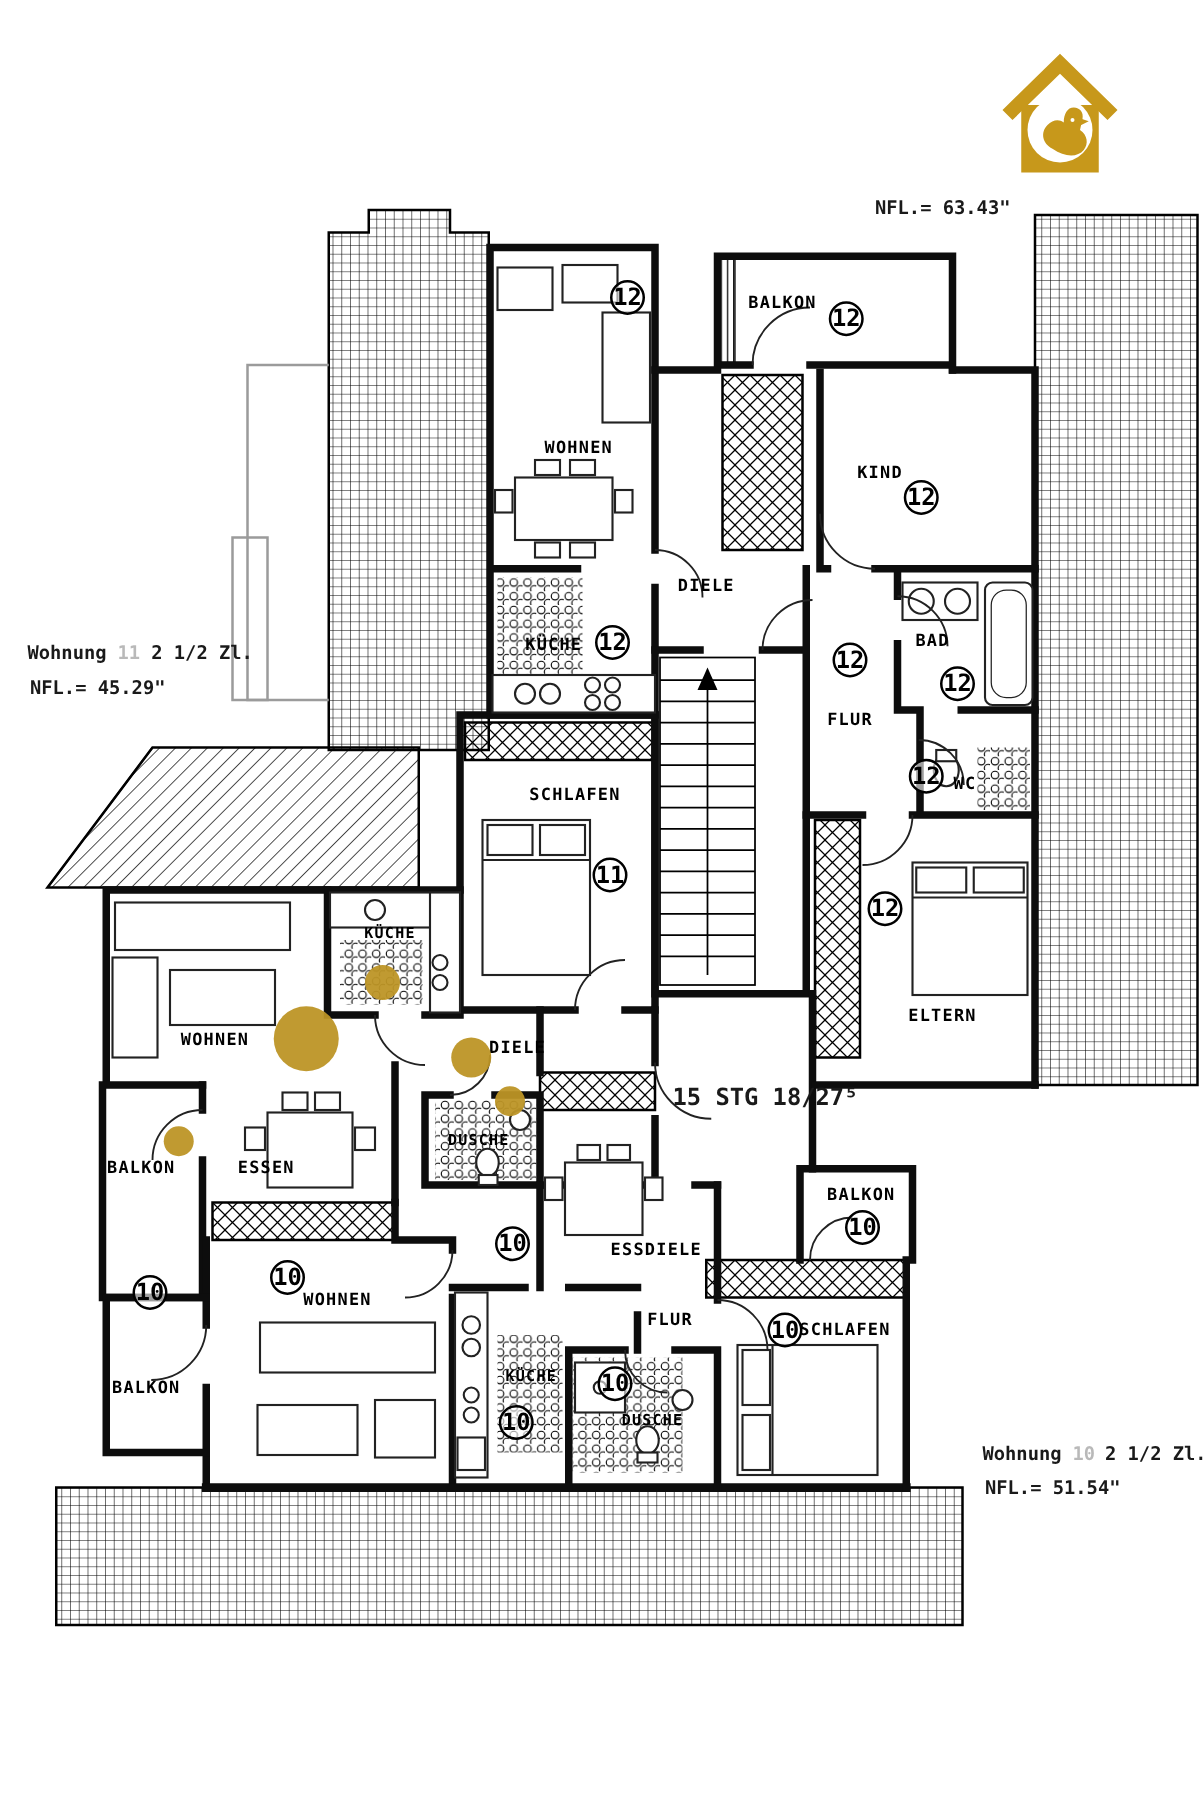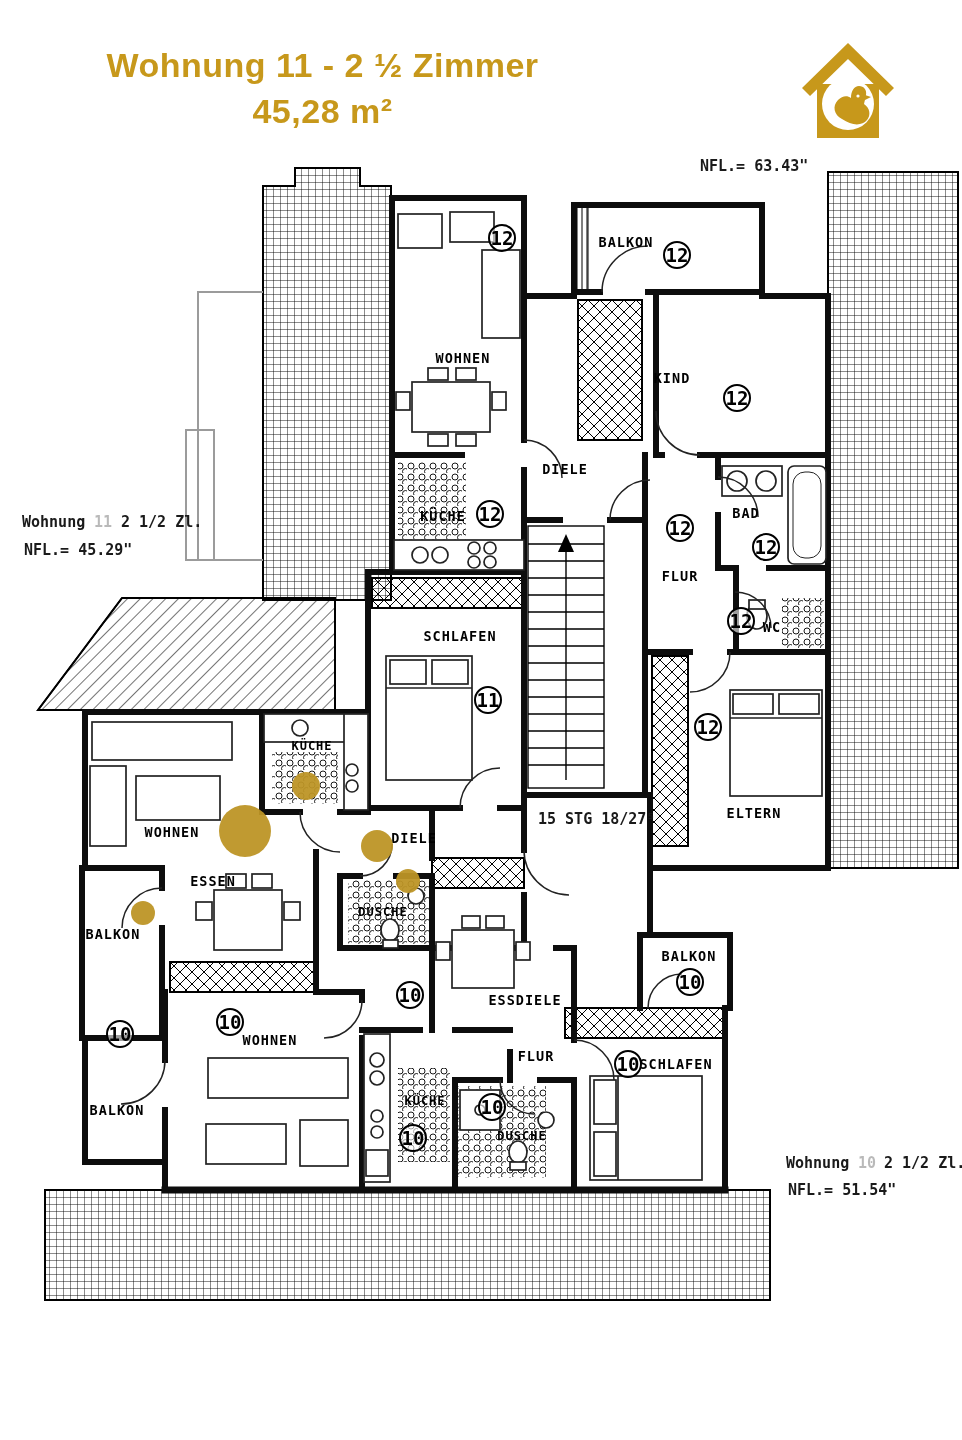--- a/index.html
+++ b/index.html
@@ -22,24 +22,20 @@
   .badge{position:absolute;transform:translate(-50%,-50%);width:28px;height:28px;border:2.4px solid #000;border-radius:50%;display:flex;align-items:center;justify-content:center;font-family:"DejaVu Sans Mono","Liberation Mono",monospace;font-weight:bold;font-size:19px;color:#000;background:rgba(255,255,255,.6)}
   .annotation{position:absolute;font-family:"DejaVu Sans Mono","Liberation Mono",monospace;font-weight:600;color:#1a1a1a;white-space:pre}
   .annotation.faint{opacity:.3}
   .marker{position:absolute;transform:translate(-50%,-50%);border-radius:50%;background:var(--marker);opacity:.95}
 </style>
 </head>
 <body>
 
 <div class="page">
 
-  <div class="header-title">
-    <div class="title-line">Wohnung 11 - 2 ½ Zimmer</div>
-    <div class="title-line">45,28 m²</div>
-  </div>
 
   <div class="logo">
     <svg width="100" height="106" viewBox="0 0 100 106">
       <path d="M50,5 L96,50 L88,58 L50,21 L12,58 L4,50 Z" fill="var(--accent)"></path>
       <rect x="19" y="46" width="62" height="54" fill="var(--accent)"></rect>
       <circle cx="50" cy="66" r="26" fill="#ffffff"></circle>
       <path d="M44,81 c-8,-4 -10,-13 -4,-19 c4,-4 9,-5 13,-2 c0,-7 3,-12 8,-12 c5,0 8,4 7,9 l-2,9 c6,4 7,11 3,16 c-5,6 -15,6 -25,-1 z" fill="var(--accent)"></path>
       <path d="M64,56 l9,3 -8,4 z" fill="var(--accent)"></path>
       <circle cx="60" cy="58" r="1.6" fill="#ffffff"></circle>
     </svg>
@@ -230,31 +226,31 @@
         <path d="M648,1008 A34,34 0 0 1 682,974"></path>
         <path d="M500,1080 A34,34 0 0 0 534,1114"></path>
         <path d="M360,876 A32,32 0 0 0 392,844"></path>
         <path d="M610,520 A40,40 0 0 1 650,480"></path>
       </g>
     </svg>
 
     <div class="overlay" id="overlay-layer">
         <span class="room-label" style="left: 463px; top: 358px;">WOHNEN</span>
         <span class="room-label" style="left: 626px; top: 242px;">BALKON</span>
-        <span class="room-label" style="left: 672px; top: 378px;">KIND</span>
+        <span class="room-label" style="left: 704px; top: 378px;">KIND</span>
         <span class="room-label" style="left: 565px; top: 469px;">DIELE</span>
         <span class="room-label" style="left: 443px; top: 516px;">KÜCHE</span>
         <span class="room-label" style="left: 746px; top: 513px; text-align: center;">BAD</span>
         <span class="room-label" style="left: 680px; top: 576px;">FLUR</span>
         <span class="room-label" style="left: 772px; top: 627px; text-align: right;">WC</span>
         <span class="room-label" style="left: 726px; top: 813px; margin-left: 28px;">ELTERN</span>
         <span class="room-label" style="left: 460px; top: 636px;">SCHLAFEN</span>
         <span class="room-label" style="left: 312px; top: 746px; font-size: 12px;">KÜCHE</span>
         <span class="room-label" style="left: 172px; top: 832px;">WOHNEN</span>
-        <span class="room-label" style="left: 213px; top: 881px;">ESSEN</span>
+        <span class="room-label" style="left: 213px; top: 934px;">ESSEN</span>
         <span class="room-label" style="left: 414px; top: 838px;">DIELE</span>
         <span class="room-label" style="left: 113px; top: 934px;">BALKON</span>
         <span class="room-label" style="left: 383px; top: 912px; font-size: 12px;">DUSCHE</span>
         <span class="room-label" style="left: 525px; top: 1000px;">ESSDIELE</span>
         <span class="room-label" style="left: 270px; top: 1040px;">WOHNEN</span>
         <span class="room-label" style="left: 117px; top: 1110px;">BALKON</span>
         <span class="room-label" style="left: 425px; top: 1101px; font-size: 12px;">KÜCHE</span>
         <span class="room-label" style="left: 536px; top: 1056px;">FLUR</span>
         <span class="room-label" style="left: 522px; top: 1136px; font-size: 12px;">DUSCHE</span>
         <span class="room-label" style="left: 676px; top: 1064px;">SCHLAFEN</span>
@@ -273,21 +269,21 @@
         <span class="badge" style="left: 410px; top: 995px;">10</span>
         <span class="badge" style="left: 690px; top: 982px;">10</span>
         <span class="badge" style="left: 628px; top: 1064px;">10</span>
         <span class="badge" style="left: 492px; top: 1107px;">10</span>
         <span class="badge" style="left: 413px; top: 1138px;">10</span>
         <span class="annotation" style="left: 700px; top: 157px; font-size: 15px;">NFL.= 63.43"</span>
         <span class="annotation" style="left: 22px; top: 513px; font-size: 15px;">Wohnung</span>
         <span class="annotation faint" style="left: 94px; top: 513px; font-size: 15px;">11</span>
         <span class="annotation" style="left: 121px; top: 513px; font-size: 15px;">2 1/2 Zl.</span>
         <span class="annotation" style="left: 24px; top: 541px; font-size: 15px;">NFL.= 45.29"</span>
-        <span class="annotation" style="left: 538px; top: 810px; font-size: 15px;">15 STG 18/27⁵</span>
+        <span class="annotation" style="left: 538px; top: 867px; font-size: 19px;">15 STG 18/27⁵</span>
         <span class="annotation" style="left: 786px; top: 1154px; font-size: 15px;">Wohnung</span>
         <span class="annotation faint" style="left: 858px; top: 1154px; font-size: 15px;">10</span>
         <span class="annotation" style="left: 884px; top: 1154px; font-size: 15px;">2 1/2 Zl.</span>
         <span class="annotation" style="left: 788px; top: 1181px; font-size: 15px;">NFL.= 51.54"</span>
         <span class="marker" style="left: 245px; top: 831px; width: 52px; height: 52px;"></span>
         <span class="marker" style="left: 306px; top: 786px; width: 28px; height: 28px;"></span>
         <span class="marker" style="left: 377px; top: 846px; width: 32px; height: 32px;"></span>
         <span class="marker" style="left: 408px; top: 881px; width: 24px; height: 24px;"></span>
         <span class="marker" style="left: 143px; top: 913px; width: 24px; height: 24px;"></span>
       </div>

